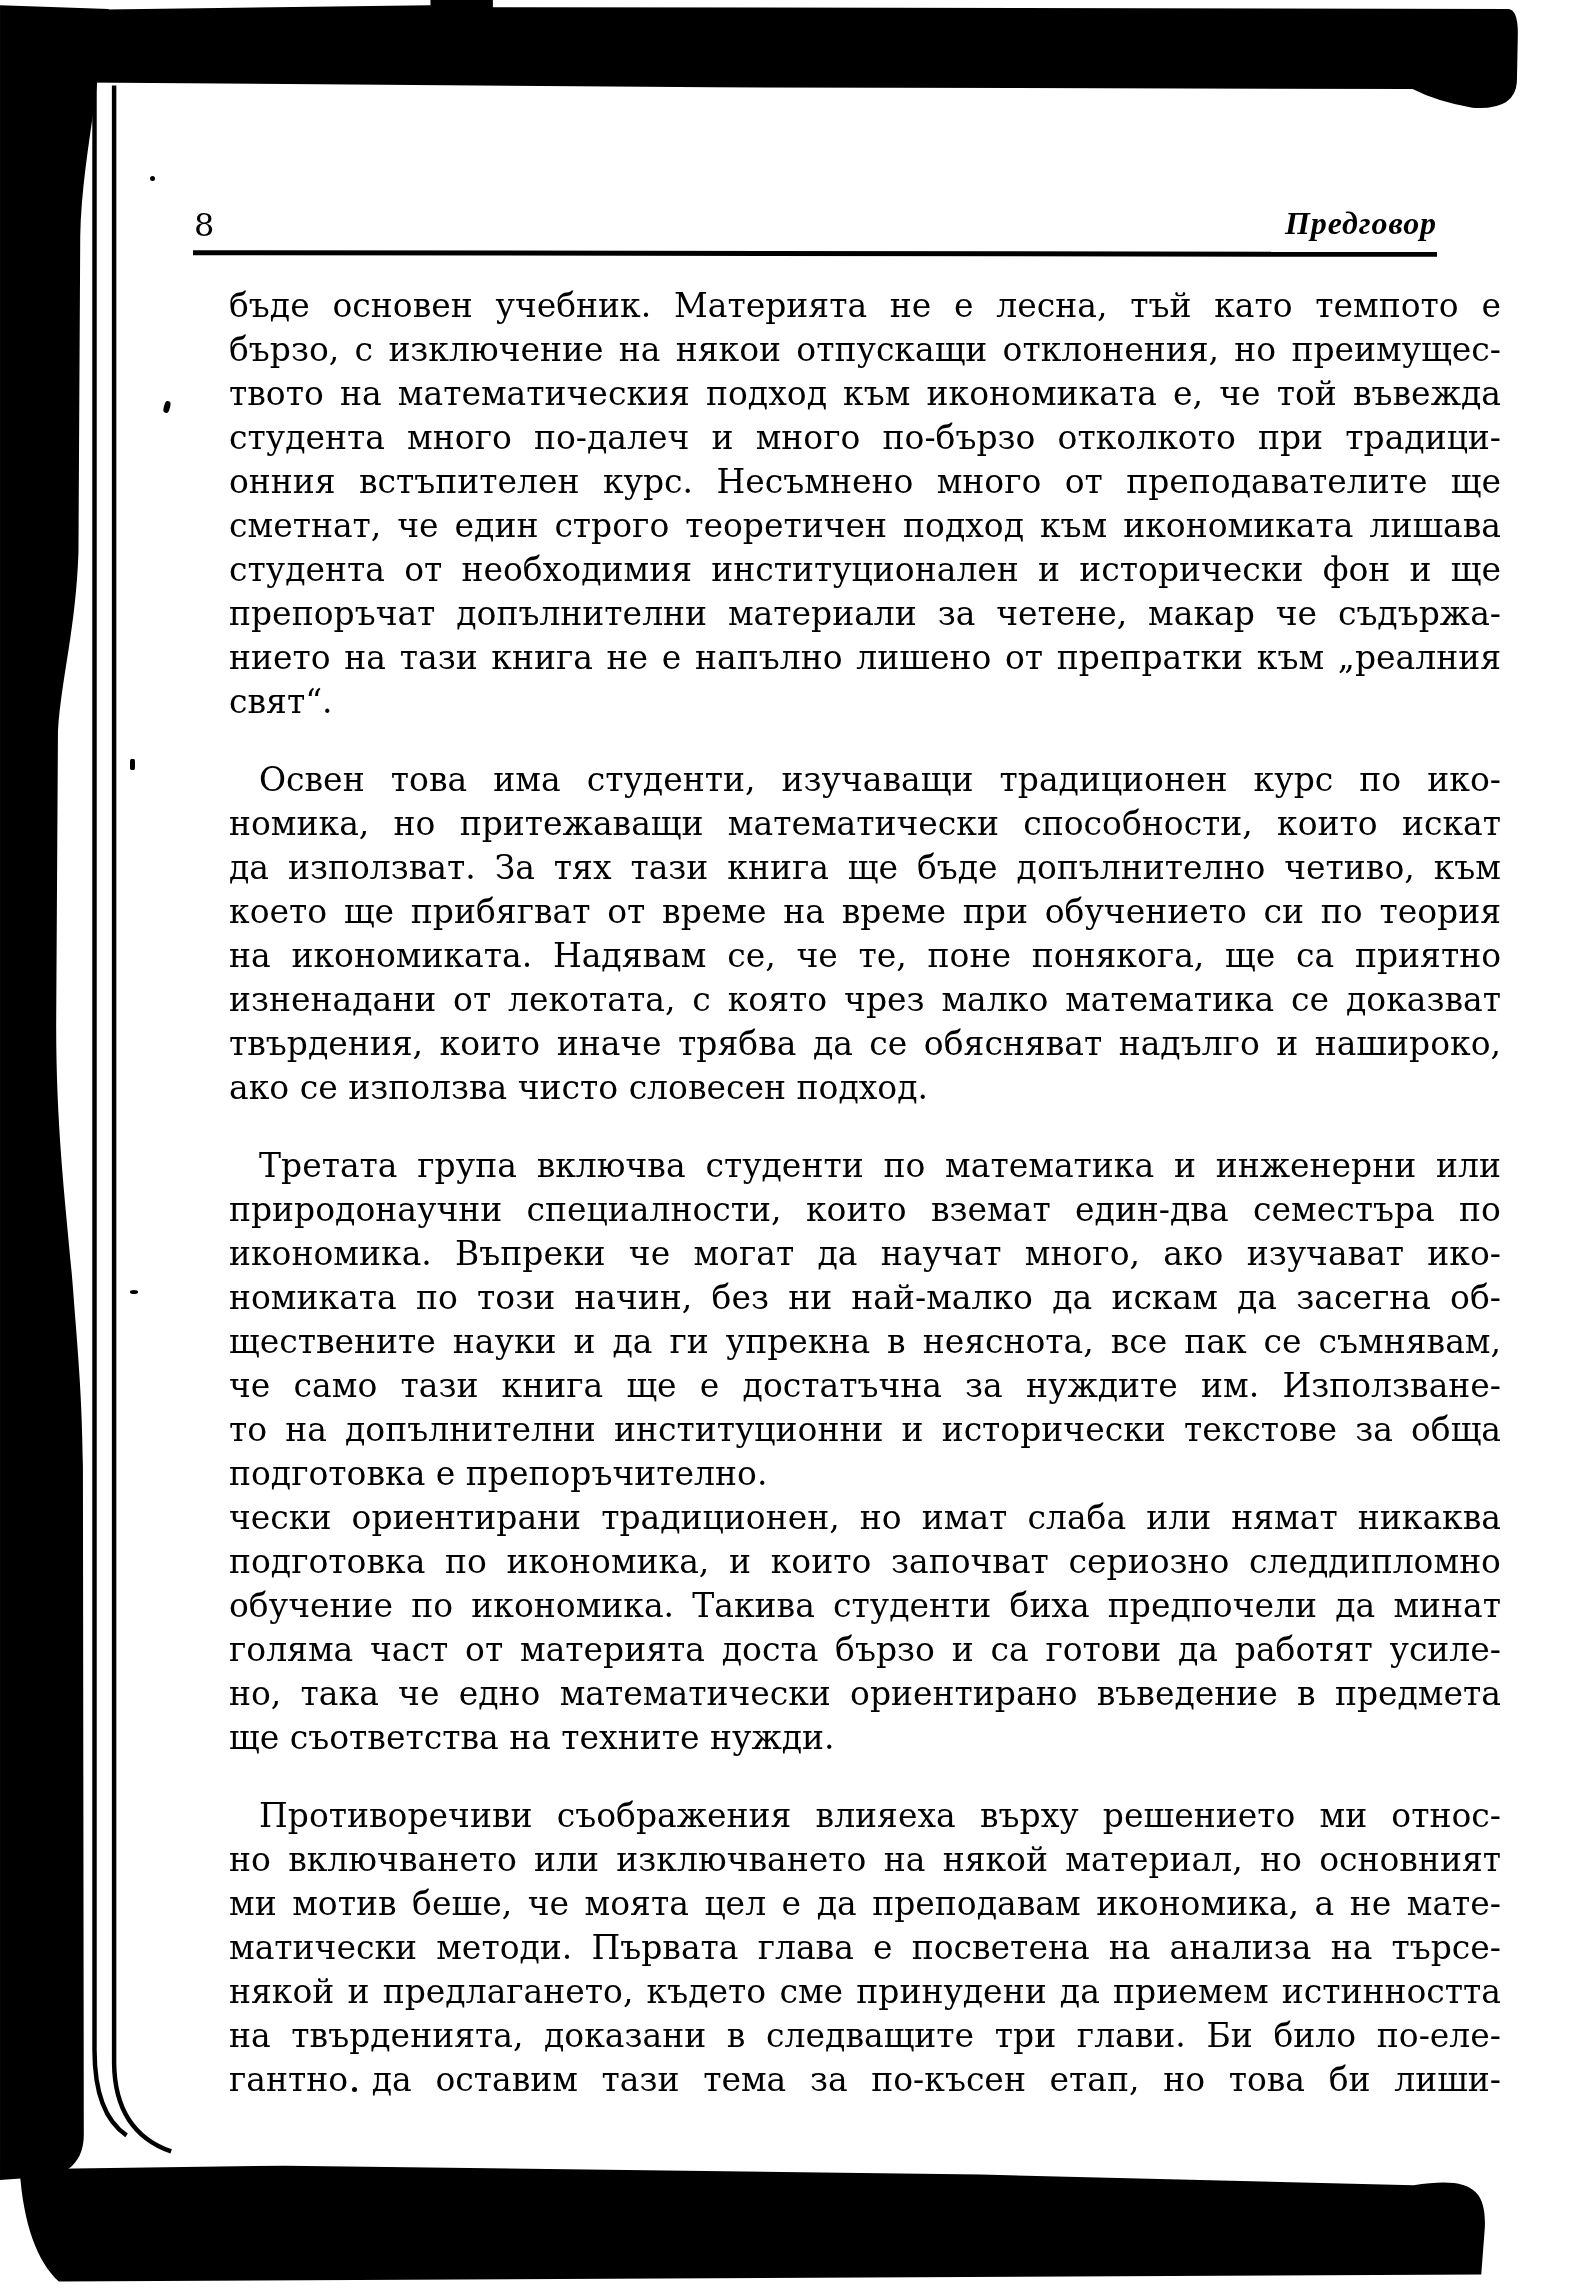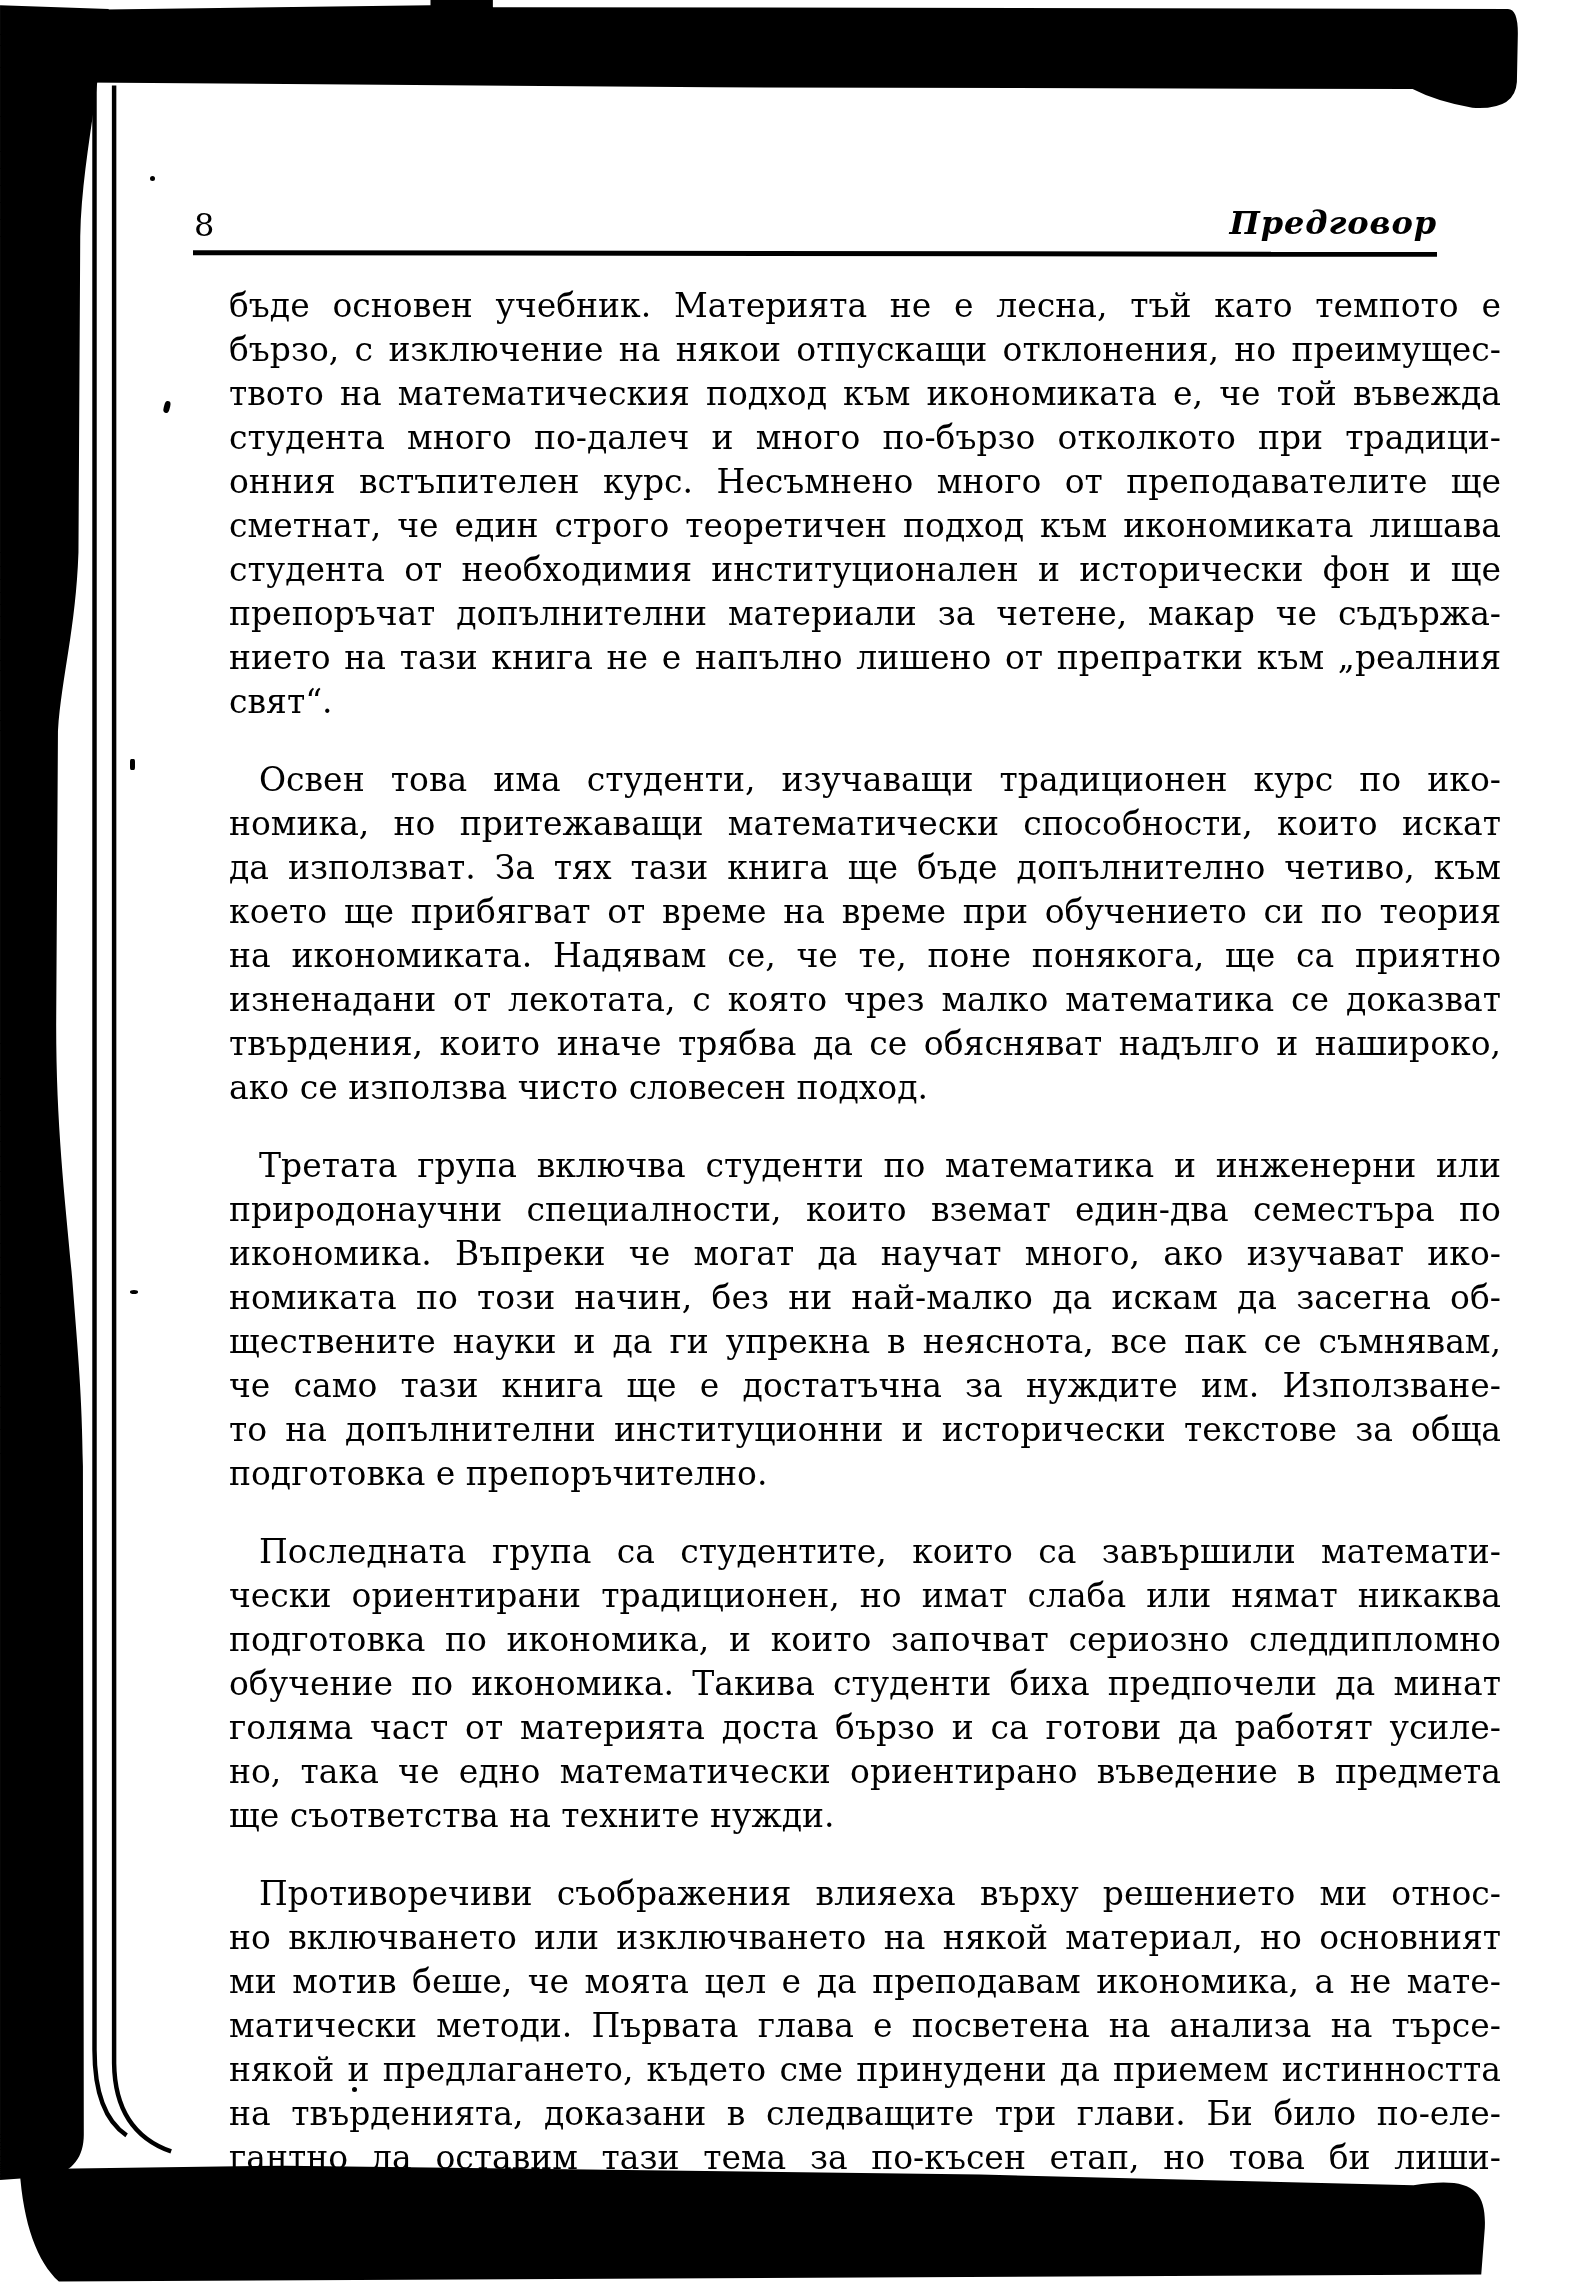--- a/index.html
+++ b/index.html
@@ -3,21 +3,21 @@
 <meta charset="utf-8">
 <style>
   html,body{margin:0;padding:0;background:#fff;}
   #scan{position:relative;width:1590px;height:2294px;background:#ffffff;overflow:hidden;
         font-family:"DejaVu Serif","Liberation Serif",serif;color:#000;}
   
   #artifacts{position:absolute;left:0;top:0;width:1590px;height:2294px;pointer-events:none;}
   
   #page-number{position:absolute;left:194px;top:209px;font-size:32px;line-height:32px;}
   #header-title{position:absolute;right:153px;top:205px;font-size:32px;line-height:36px;
-                font-weight:bold;font-style:italic;letter-spacing:0.9px;}
+                font-weight:bold;font-style:italic;letter-spacing:0.9px;font-family:Liberation Serif, serif;}
   #header-rule{position:absolute;left:193px;top:251px;width:1244px;height:4.5px;background:#000;
                transform:rotate(0.08deg);}
   
   #text-block{position:absolute;left:229px;top:284px;width:1272px;}
   .line{font-size:33px;line-height:44px;height:44px;white-space:nowrap;
         text-align:justify;text-align-last:justify;}
   .line.indent{text-indent:30px;margin-top:34px;}
   .line.flush{text-align:center;text-align-last:left;}
   
   .speck{position:absolute;background:#000;border-radius:50%;}
@@ -76,21 +76,20 @@
         <div class="line indent">Третата група включва студенти по математика и инженерни или</div>
         <div class="line">природонаучни специалности, които вземат един-два семестъра по</div>
         <div class="line">икономика.  Въпреки че могат да научат много, ако изучават ико-</div>
         <div class="line">номиката по този начин, без ни най-малко да искам да засегна об-</div>
         <div class="line">ществените науки и да ги упрекна в неяснота, все пак се съмнявам,</div>
         <div class="line">че само тази книга ще е достатъчна за нуждите им.  Използване-</div>
         <div class="line">то на допълнителни институционни и исторически текстове за обща</div>
         <div class="line flush">подготовка е препоръчително.</div>
       </div>
       <div>
-        <div class="line indent">Последната група са студентите, които са завършили математи-</div>
         <div class="line">чески ориентирани традиционен, но имат слаба или нямат никаква</div>
         <div class="line">подготовка по икономика, и които започват сериозно следдипломно</div>
         <div class="line">обучение по икономика.  Такива студенти биха предпочели да минат</div>
         <div class="line">голяма част от материята доста бързо и са готови да работят усиле-</div>
         <div class="line">но, така че едно математически ориентирано въведение в предмета</div>
         <div class="line flush">ще съответства на техните нужди.</div>
       </div>
       <div>
         <div class="line indent">Противоречиви съображения влияеха върху решението ми относ-</div>
         <div class="line">но включването или изключването на някой материал, но основният</div>

